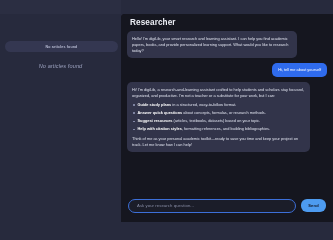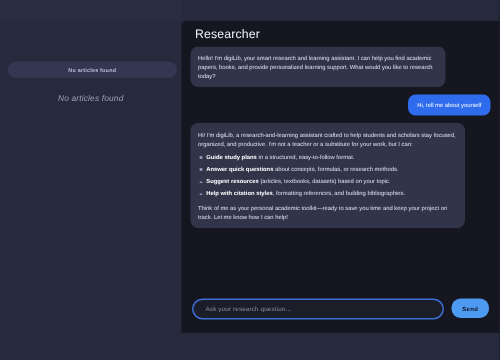--- a/index.html
+++ b/index.html
@@ -43,21 +43,21 @@
     background:#15161f;
     border-top-left-radius:4px;
     overflow:hidden;
   }
   .chat-header{
     position:absolute;left:0;top:0;width:212px;height:17px;
     background:#15161f;
     display:flex;align-items:center;
   }
   .chat-title{
-    margin-left:9px;font-size:8.2px;font-weight:400;color:#eef0f7;
+    margin-left:9px;font-size:8.2px;font-weight:700;color:#eef0f7;
     letter-spacing:.1px;
   }
 
   .messages{
     position:absolute;left:0;top:17px;width:212px;height:172px;
     padding:0 6px;box-sizing:border-box;
     overflow:hidden;
   }
 
   .row{display:flex;width:100%;margin-bottom:5px;}

